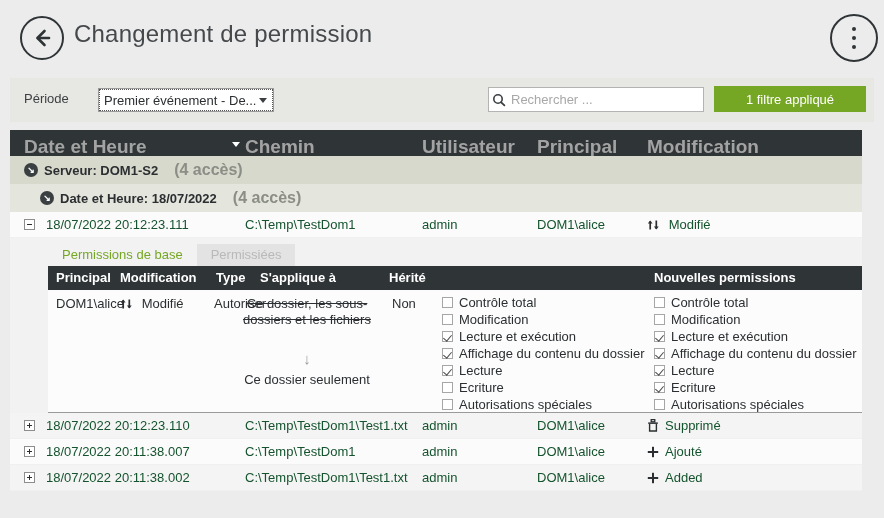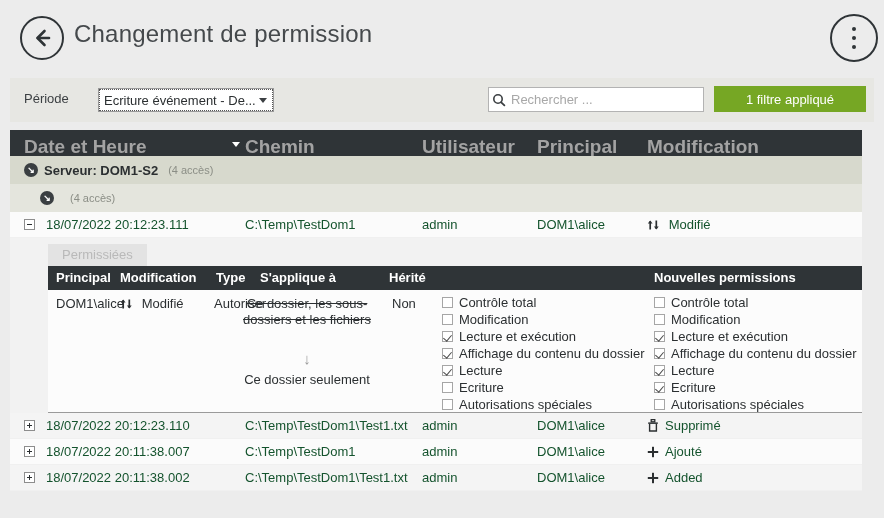--- a/index.html
+++ b/index.html
@@ -111,21 +111,21 @@
     font-size: 13px; font-weight: bold; color: #2b2f31;
   }
   .group-lvl1 { background: #d7d9cd; padding-left: 14px; }
   .group-lvl2 { background: #e4e5dd; padding-left: 30px; }
   .clock-ico {
     width: 14px; height: 14px; border-radius: 50%;
     background: #3a3f42; margin-right: 6px; flex: 0 0 auto;
     display: inline-flex; align-items: center; justify-content: center;
     color: #fff; font-size: 9px; line-height: 1;
   }
-  .group-count { font-weight: normal; color: #8b8e86; font-size: 11px; margin-left: 10px; }
+  .group-count { font-weight: bold; color: #8b8e86; font-size: 16px; margin-left: 16px; }
 
   .data-row {
     position: relative; height: 26px; font-size: 13px; color: #14532d;
     background: #fbfbfb; border-bottom: 1px solid #f0f0f0;
   }
   .data-row.alt { background: #f4f4f4; }
   .data-row .cell { position: absolute; top: 5px; white-space: nowrap; }
   .expander {
     position: absolute; left: 14px; top: 7px;
     width: 11px; height: 11px; border: 1px solid #8d8d8d; background: #fff;
@@ -228,21 +228,21 @@
         <span class="dot"></span>
           <span class="dot"></span>
           <span class="dot"></span>
       </div>
     </div>
   </div>
 
   <div class="toolbar">
     <div class="period-label">Période</div>
     <div class="period-select">
-      <span>Ecriture événement - De...</span>
+      <span>Premier événement - De...</span>
       <span class="caret"></span>
     </div>
 
     <div class="search-wrap">
       <svg width="22" height="16" viewBox="0 0 22 16" style="flex:0 0 auto;">
         <circle cx="9" cy="7" r="4.2" fill="none" stroke="#3b3f42" stroke-width="1.6"></circle>
         <path d="M12.2 10.3 L15.4 13.4" stroke="#3b3f42" stroke-width="1.8" stroke-linecap="round"></path>
       </svg>
       <input class="search-input" type="text" placeholder="Rechercher ..." style="">
     </div>
@@ -262,20 +262,21 @@
     </div>
 
     <div class="group-row group-lvl1">
       <span class="clock-ico">↘</span>
       <span>Serveur: DOM1-S2</span>
       <span class="group-count">(4 accès)</span>
     </div>
 
     <div class="group-row group-lvl2">
       <span class="clock-ico">↘</span>
+      <span>Date et Heure: 18/07/2022</span>
       <span class="group-count">(4 accès)</span>
     </div>
 
     <div class="data-row">
       <span class="expander"></span>
       <span class="cell" style="left:36px;">18/07/2022 20:12:23.111</span>
       <span class="cell" style="left:235px;">C:\Temp\TestDom1</span>
       <span class="cell" style="left:412px;">admin</span>
       <span class="cell" style="left:527px;">DOM1\alice</span>
       <span class="cell" style="left:637px;">
@@ -284,20 +285,21 @@
           <path d="M0.8 4.4 L3.2 1.4 L5.6 4.4" fill="#2b2f31"></path>
           <path d="M9.3 1.5 L9.3 9.8" stroke="#2b2f31" stroke-width="1.7"></path>
           <path d="M6.9 7.6 L9.3 10.6 L11.7 7.6" fill="#2b2f31"></path>
         </svg>
         <span>Modifié</span>
       </span>
     </div>
 
     <div class="detail">
       <div class="tabs">
+        <div class="tab active">Permissions de base</div>
         <div class="tab inactive">Permissiées</div>
       </div>
 
       <div class="inner-table">
         <div class="inner-head">
           <div class="col" style="left:8px;">Principal</div>
           <div class="col" style="left:72px;">Modification</div>
           <div class="col" style="left:168px;">Type</div>
           <div class="col" style="left:212px;">S'applique à</div>
           <div class="col" style="left:341px;">Hérité</div>

